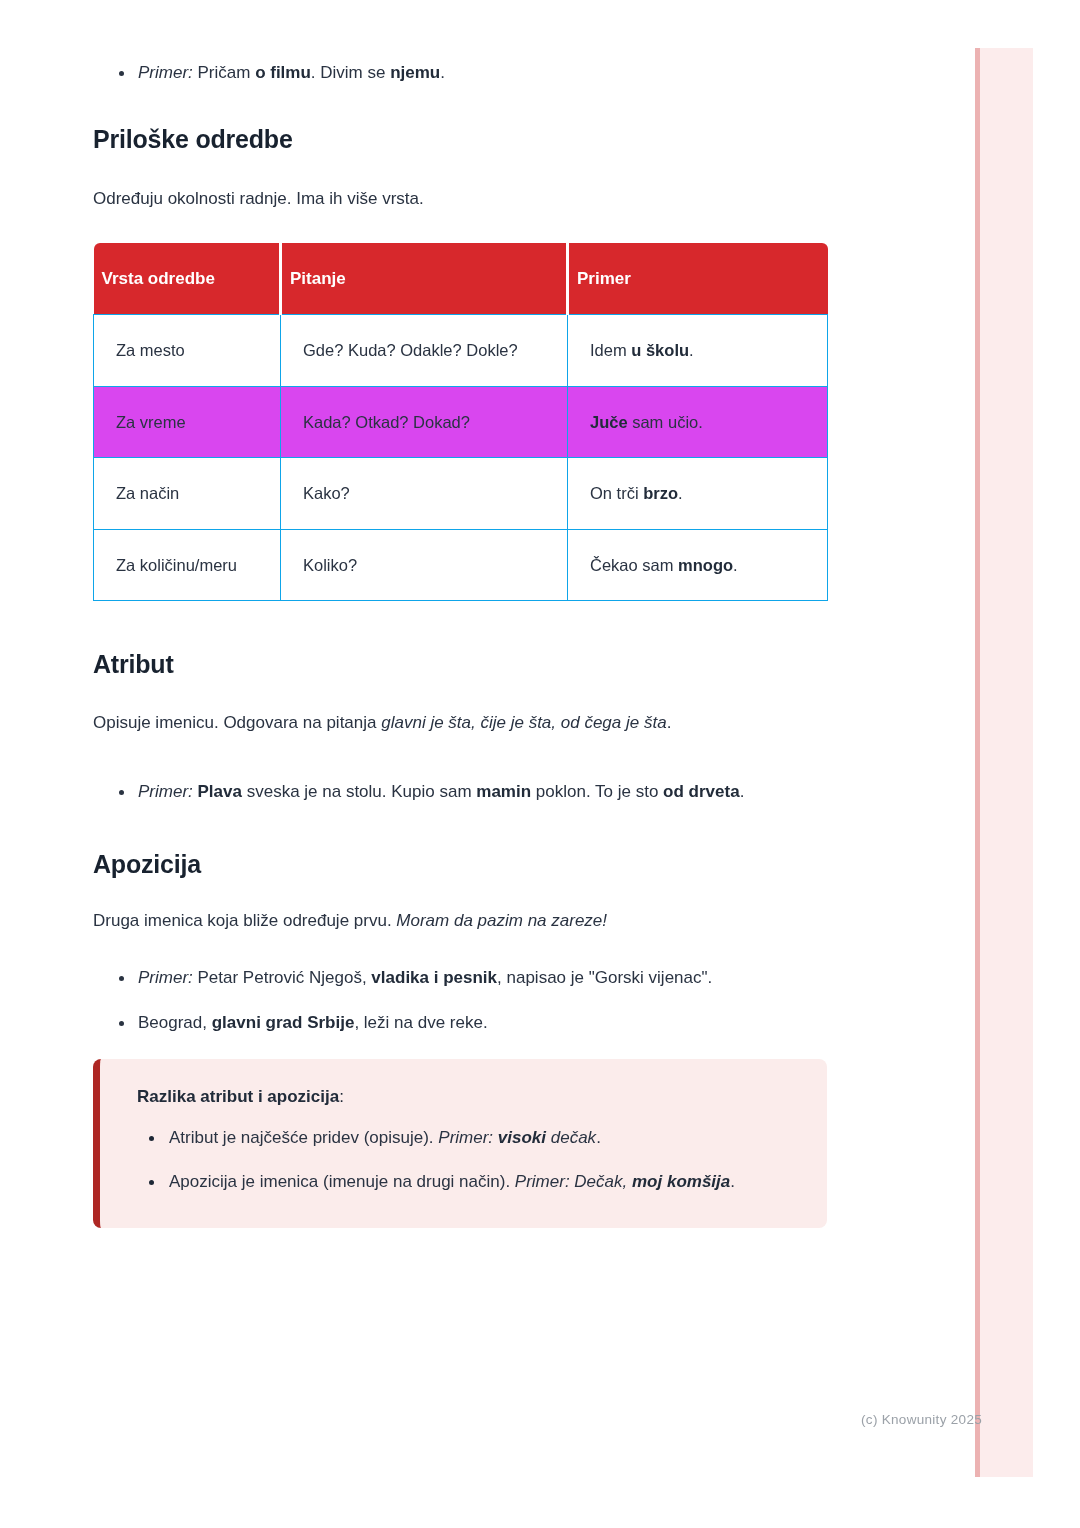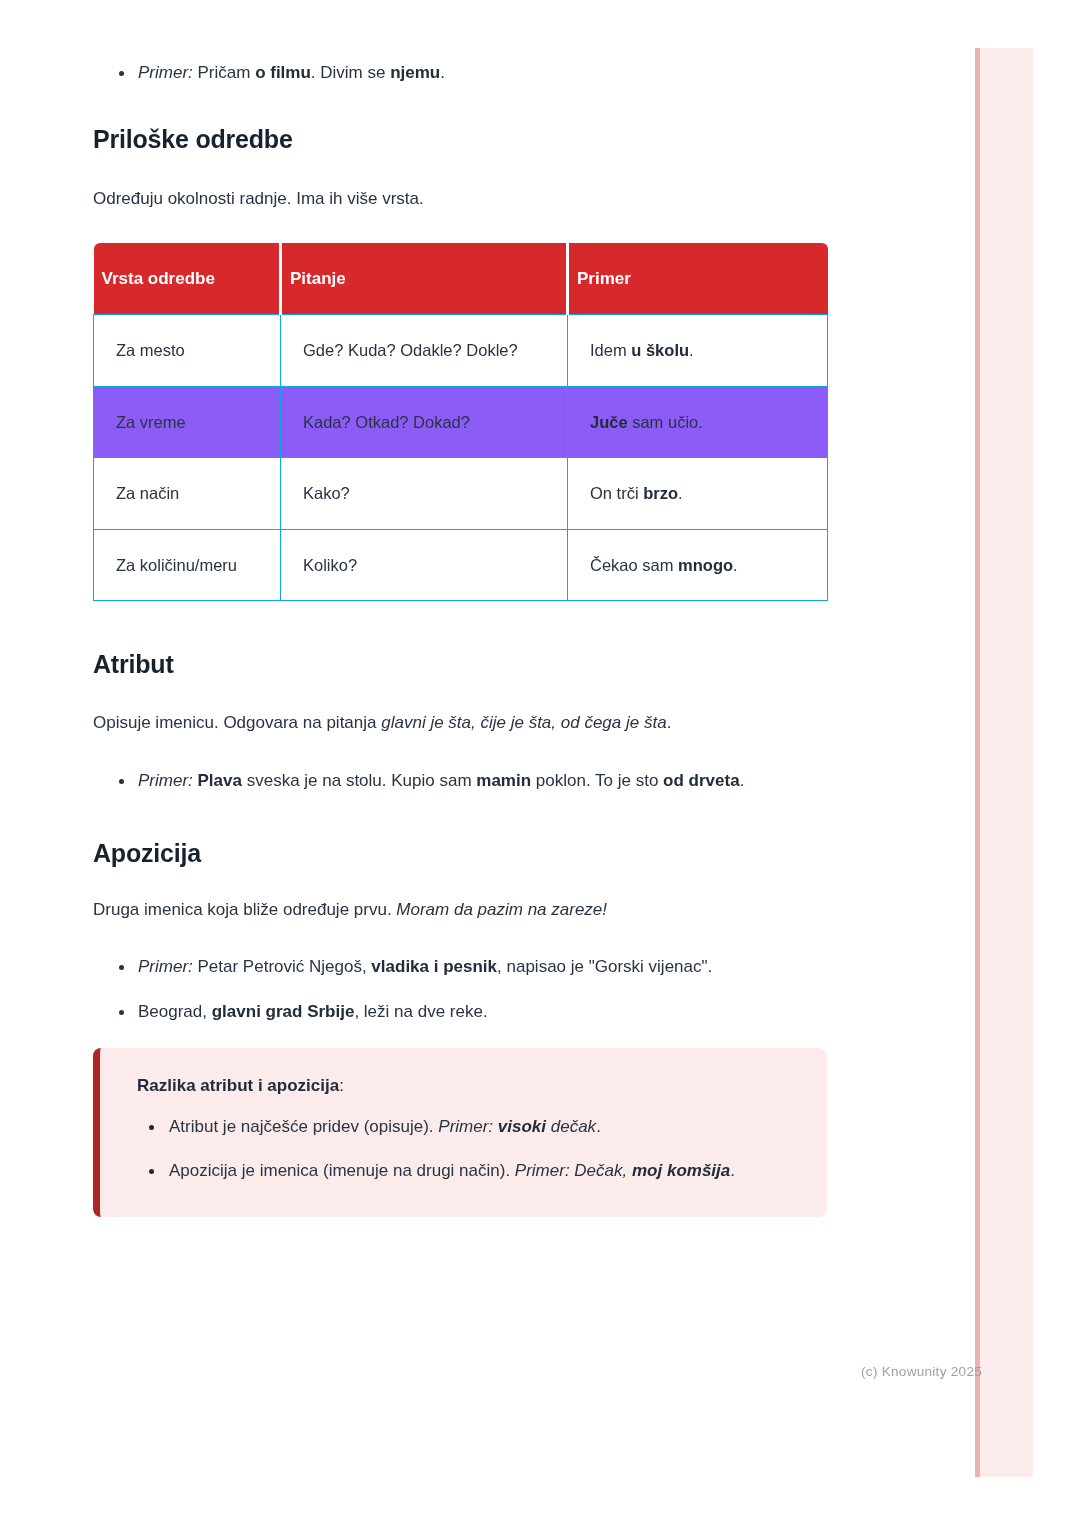--- a/index.html
+++ b/index.html
@@ -44,21 +44,21 @@
   .h2-atribut  { margin-top: 48px; }
   .h2-apozicija{ margin-top: 42px; }
 
   p.intro { margin-top: 29px; }
   p.intro-atribut { margin-top: 28px; }
   p.intro-apozicija { margin-top: 26px; }
 
   ul.bullets { list-style: disc; padding-left: 42px; }
   ul.bullets li { padding-left: 3px; }
   ul.bullets li::marker { color: #2a3342; font-size: 15px; }
-  ul.atribut-bullets { margin-top: 26px; }
+  ul.atribut-bullets { margin-top: 37px; }
   ul.apozicija-bullets { margin-top: 25px; }
   ul.apozicija-bullets li + li { margin-top: 14px; }
 
   
   table.odredbe {
     margin-top: 28px;
     width: 734px;
     border-collapse: collapse;
     table-layout: fixed;
     font-size: 16.5px;
@@ -76,39 +76,39 @@
     border-left: 3px solid #ffffff;
   }
   table.odredbe th:first-child { border-left: none; border-top-left-radius: 6px; }
   table.odredbe th:last-child  { border-top-right-radius: 6px; }
   table.odredbe td {
     padding: 20px 22px;
     border: 1px solid #0ea5e9;
     vertical-align: middle;
     line-height: 1.85;
   }
-  table.odredbe tr.alt td { background: #8b5cf6; }
+  table.odredbe tr.alt td { background: #d946ef; }
 
   
   .callout {
     margin-top: 20px;
     background: #fbeceb;
     border-left: 7px solid #ae2724;
     border-radius: 8px;
     padding: 22px 46px 30px 37px;
   }
   .callout-title { color: #1d2735; }
   .callout ul { list-style: disc; padding-left: 28px; margin-top: 10px; }
   .callout ul li { padding-left: 4px; }
   .callout ul li + li { margin-top: 13px; }
   .callout ul li::marker { color: #1d2735; font-size: 15px; }
 
   .footer {
     position: absolute;
-    top: 1364px;
+    top: 1412px;
     right: 70px;
     z-index: 3;
     font-size: 13.5px;
     color: #9ba1a8;
     letter-spacing: 0.3px;
   }
 
   .seg-b { font-weight: 700; color: #222c3a; }
 </style>
 </head>

